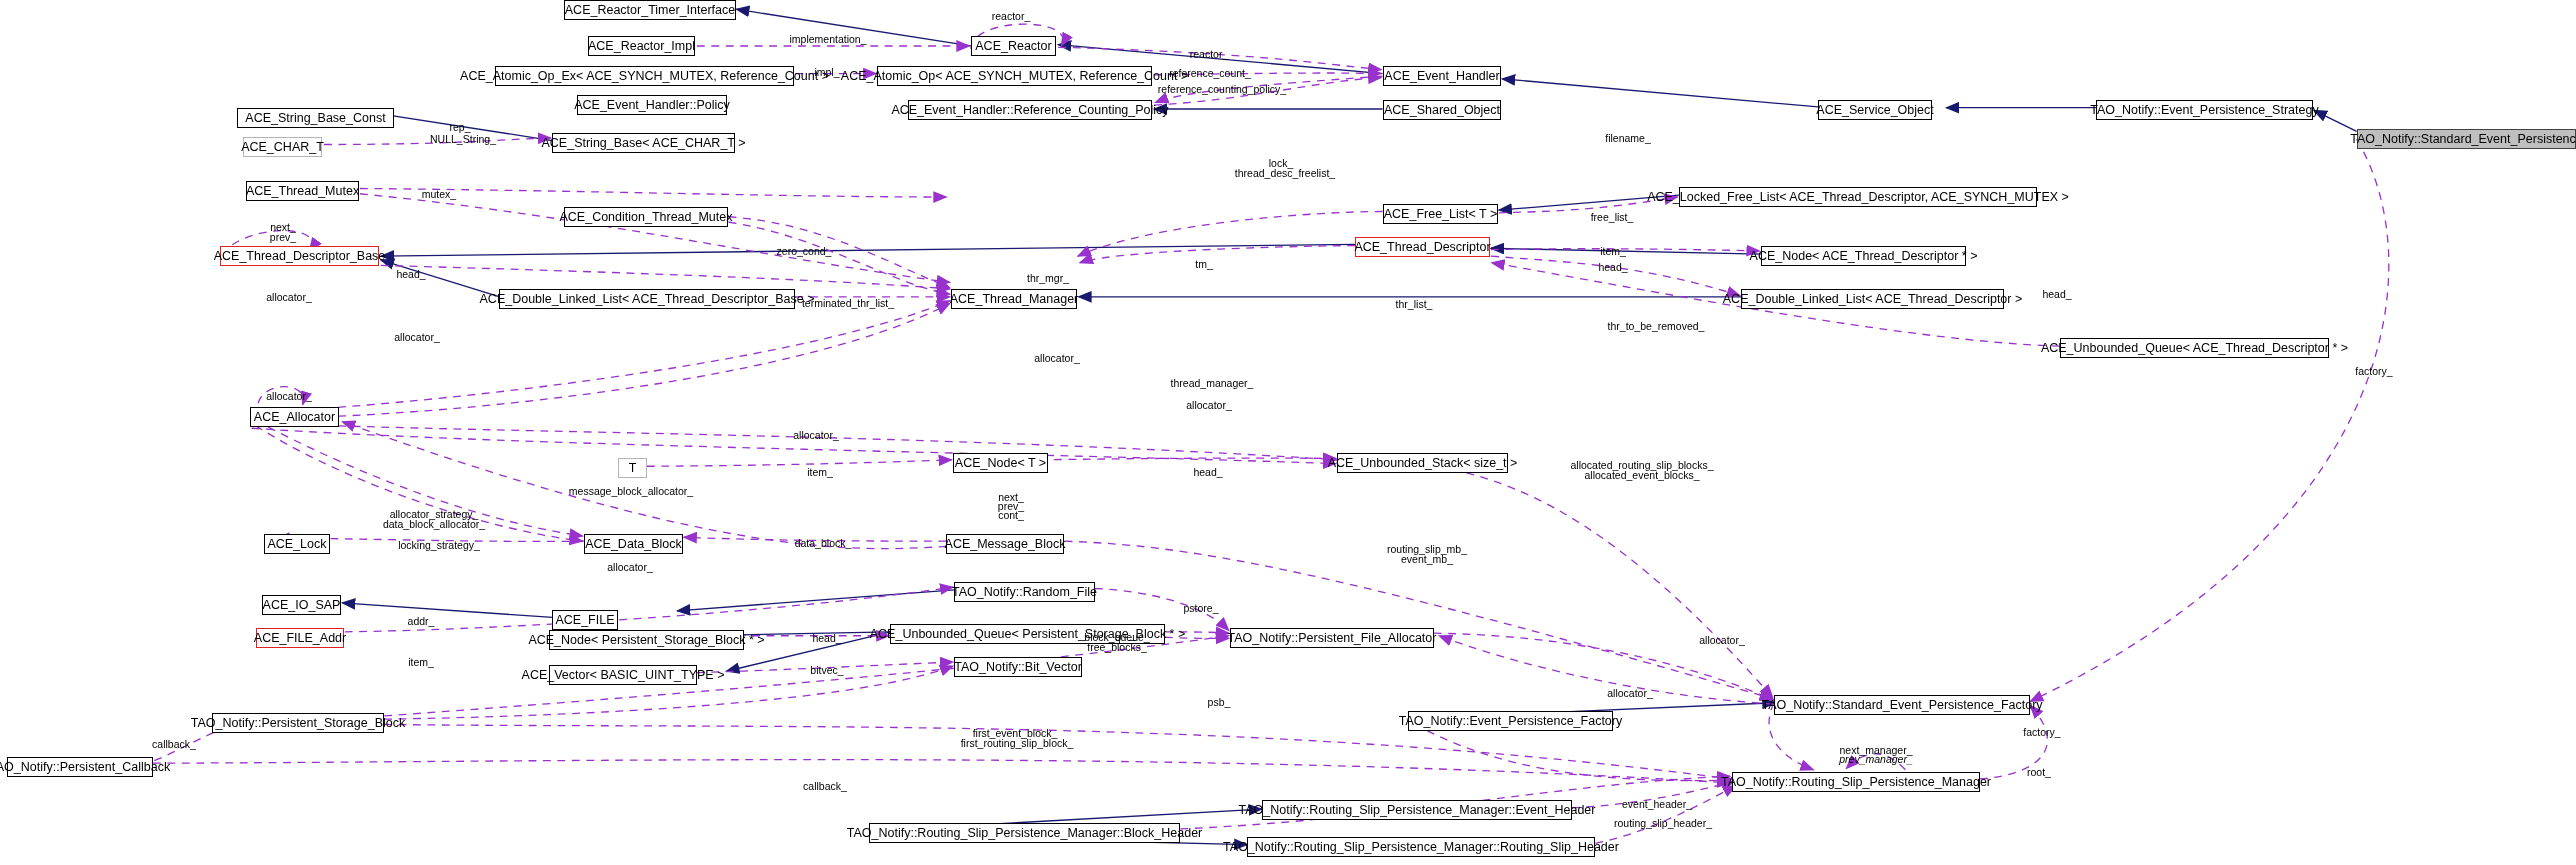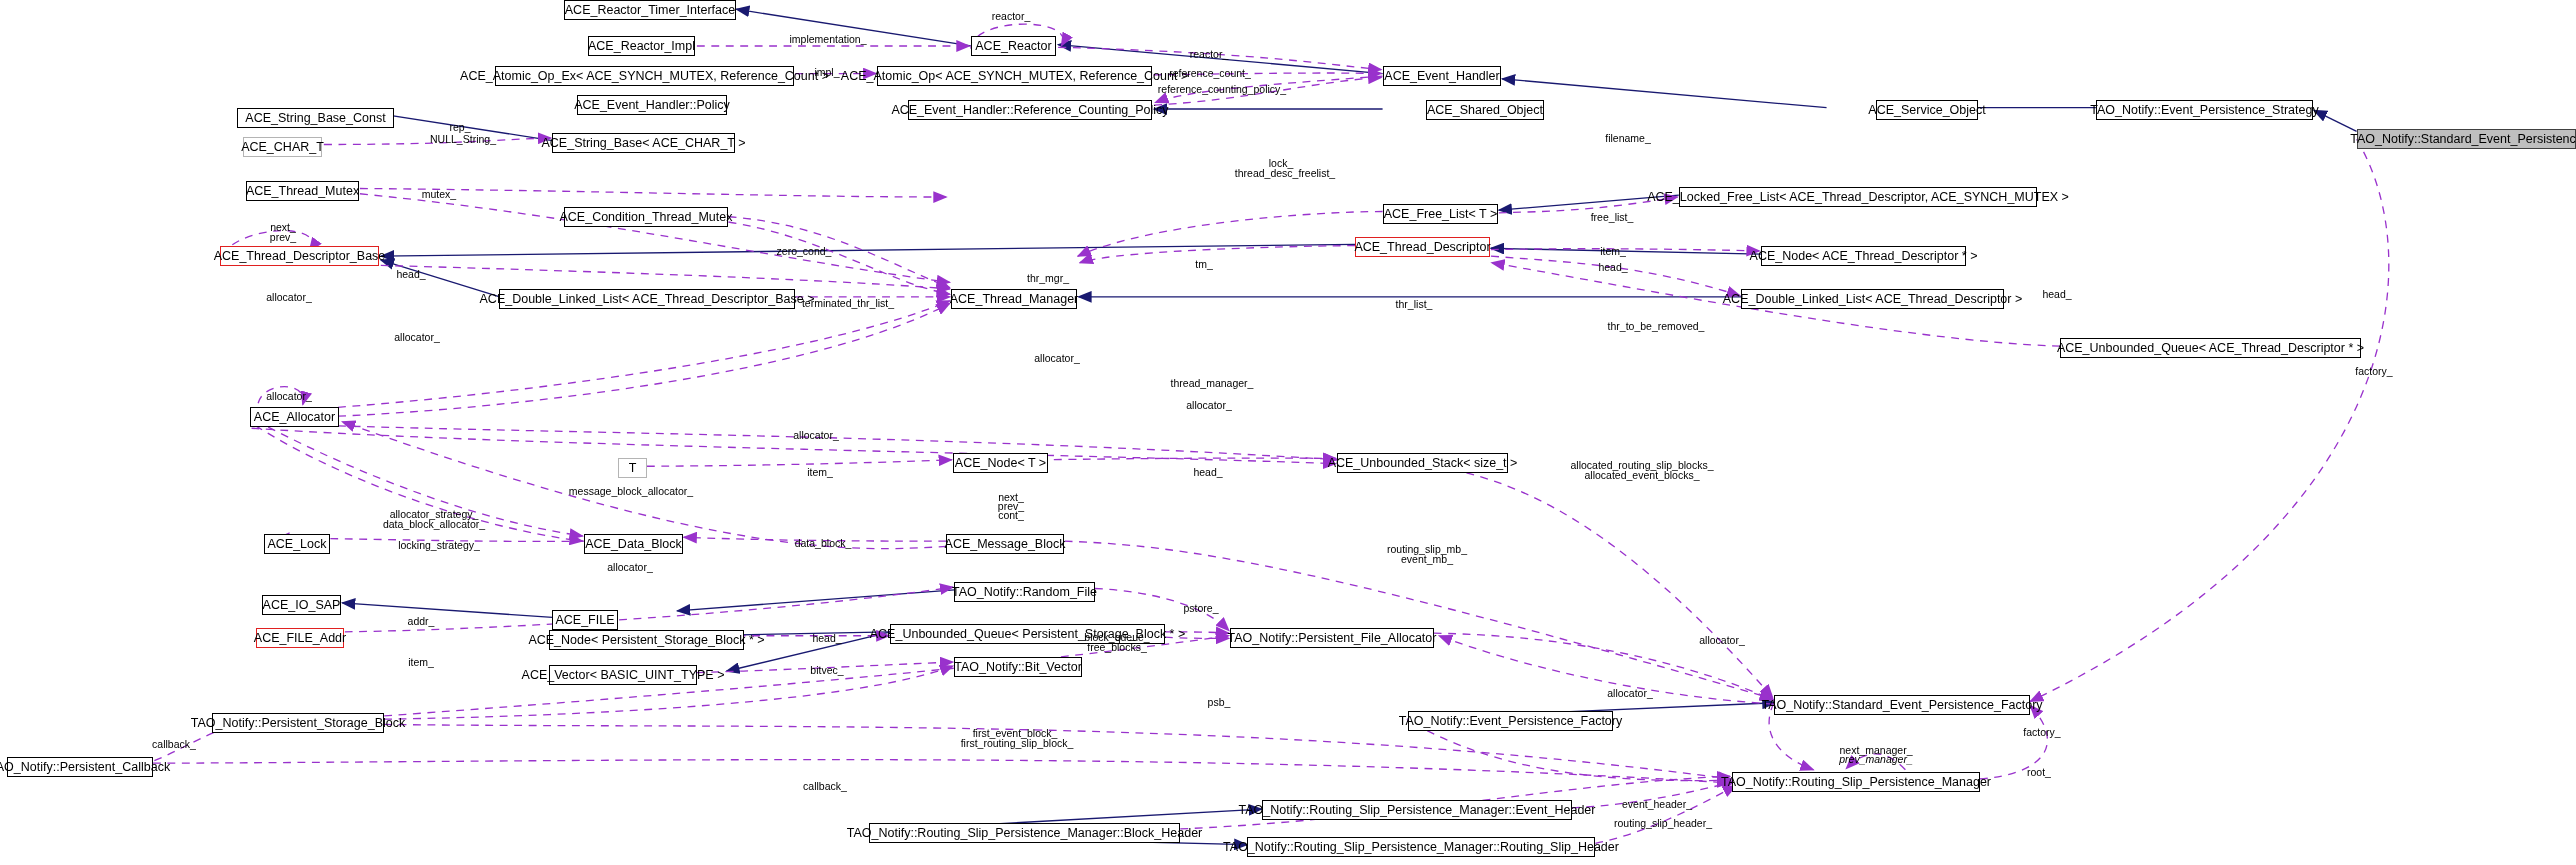--- a/index.html
+++ b/index.html
@@ -178,24 +178,24 @@
       </div>
       <div class="node" style="left: 237px; top: 108px; width: 157px;">
         <span>ACE_String_Base_Const</span>
       </div>
       <div class="node" style="left: 577px; top: 95px; width: 150px;">
         <span>ACE_Event_Handler::Policy</span>
       </div>
       <div class="node" style="left: 908px; top: 100px; width: 244px;">
         <span>ACE_Event_Handler::Reference_Counting_Policy</span>
       </div>
-      <div class="node" style="left: 1383px; top: 100px; width: 118px; margin-left: 43px;">
+      <div class="node" style="left: 1383px; top: 100px; width: 118px;">
         <span>ACE_Shared_Object</span>
       </div>
-      <div class="node" style="left: 1876px; top: 100px; width: 102px;">
+      <div class="node" style="left: 1818px; top: 100px; width: 114px;">
         <span>ACE_Service_Object</span>
       </div>
       <div class="node" style="left: 2096px; top: 100px; width: 217px;">
         <span>TAO_Notify::Event_Persistence_Strategy</span>
       </div>
       <div class="node highlight" style="left: 2357px; top: 129px; width: 219px;">
         <span>TAO_Notify::Standard_Event_Persistence</span>
       </div>
       <div class="node greyborder" style="left: 243px; top: 137px; width: 79px;">
         <span>ACE_CHAR_T</span>
@@ -226,21 +226,21 @@
       </div>
       <div class="node" style="left: 499px; top: 289px; width: 296px;">
         <span>ACE_Double_Linked_List&lt; ACE_Thread_Descriptor_Base &gt;</span>
       </div>
       <div class="node" style="left: 951px; top: 289px; width: 126px;">
         <span>ACE_Thread_Manager</span>
       </div>
       <div class="node" style="left: 1741px; top: 289px; width: 263px;">
         <span>ACE_Double_Linked_List&lt; ACE_Thread_Descriptor &gt;</span>
       </div>
-      <div class="node" style="left: 2060px; top: 338px; width: 301px;">
+      <div class="node" style="left: 2060px; top: 338px; width: 269px;">
         <span>ACE_Unbounded_Queue&lt; ACE_Thread_Descriptor * &gt;</span>
       </div>
       <div class="node" style="left: 250px; top: 407px; width: 89px;">
         <span>ACE_Allocator</span>
       </div>
       <div class="node greyborder" style="left: 618px; top: 458px; width: 29px;">
         <span>T</span>
       </div>
       <div class="node" style="left: 953px; top: 453px; width: 95px;">
         <span>ACE_Node&lt; T &gt;</span>

